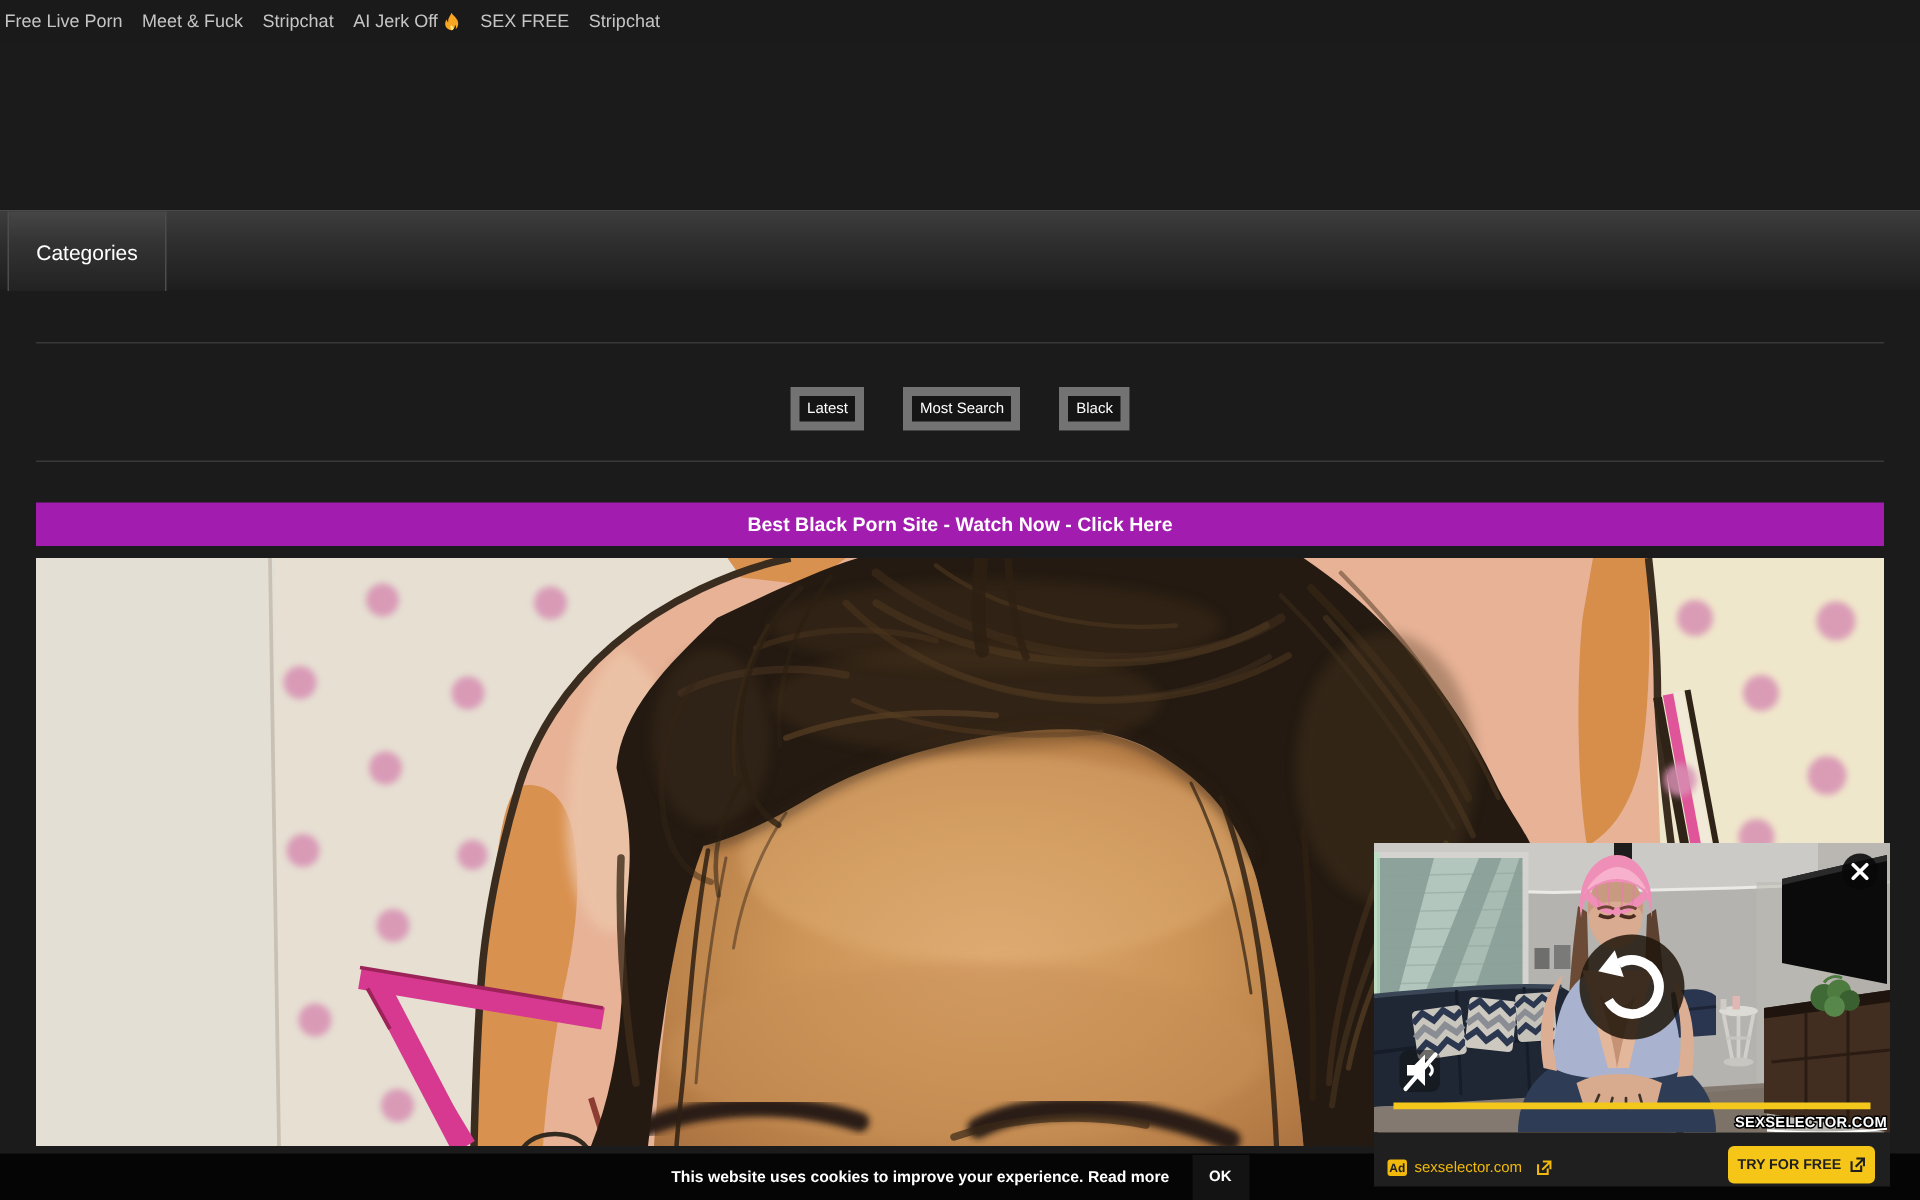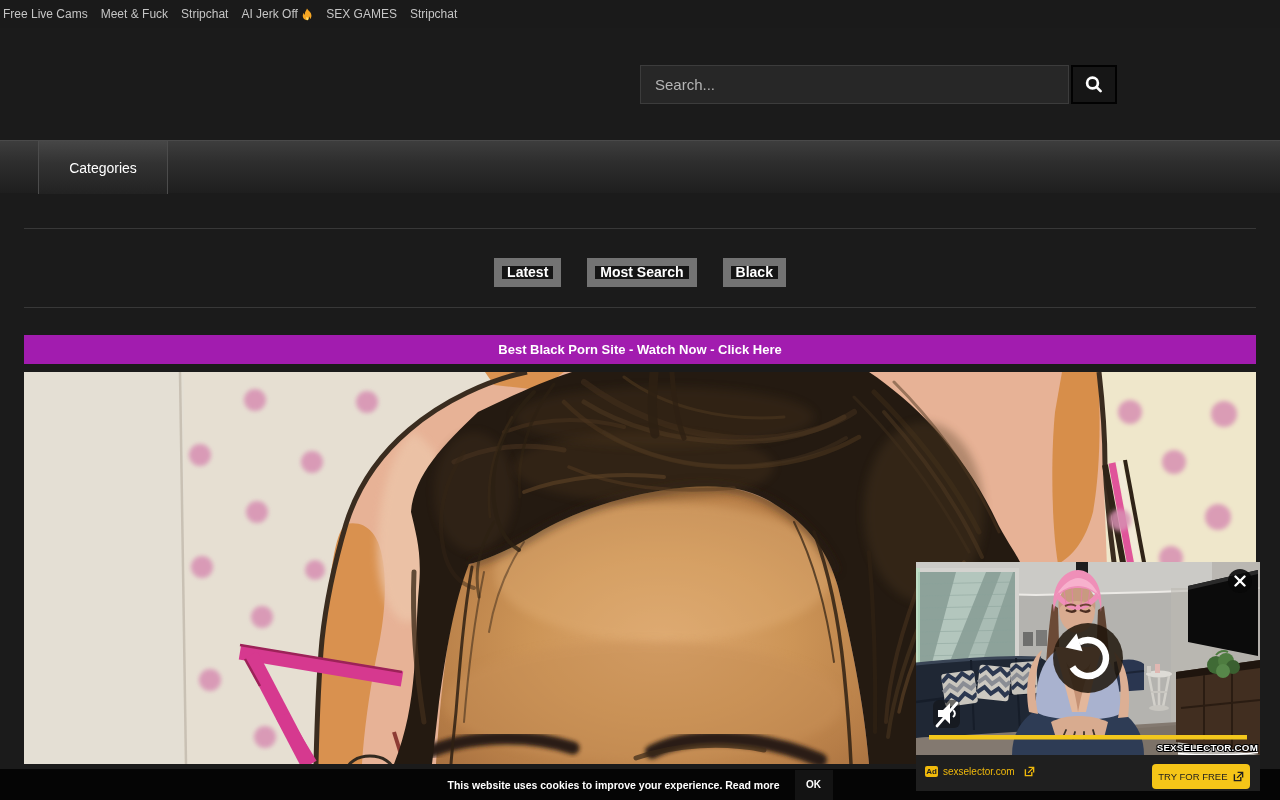--- a/index.html
+++ b/index.html
@@ -8,61 +8,52 @@
   body { background:#1b1b1b; font-family:"Liberation Sans", sans-serif; position:relative; }
   .topbar { height:28px; background:#1a1a1a; display:flex; align-items:center; padding-left:3px; }
   .topbar a { color:#c5c5c5; text-decoration:none; font-size:12px; margin-right:13px; display:flex; align-items:center; }
   .header { height:112px; position:relative; }
   .logo { position:absolute; left:22px; top:48px; }
   .search { position:absolute; left:640px; top:37px; display:flex; }
   .search input { width:429px; height:39px; background:#272727; border:1px solid #3c3c3c; color:#bbb; font-size:15px; padding-left:14px; font-family:"Liberation Sans", sans-serif; outline:none; }
   .search input::placeholder { color:#b5b5b5; }
   .sbtn { width:46px; height:39px; margin-left:2px; background:#161616; border:2px solid #020202; display:flex; align-items:center; justify-content:center; }
   .nav { height:53px; background:linear-gradient(#3d3d3d,#2e2e2e 40%,#1e1e1e); border-top:1px solid #4a4a4a; position:relative; }
-  .navcell { position:absolute; left:38px; top:0; width:130px; height:53px; border-left:1px solid #4c4c4c; border-right:1px solid #4c4c4c; background:linear-gradient(#464646,#333 40%,#222); color:#fff; font-size:14px; display:flex; align-items:center; justify-content:center; }
+  .navcell { position:absolute; left:5px; top:0; width:106px; height:53px; border-left:1px solid #4c4c4c; border-right:1px solid #4c4c4c; background:linear-gradient(#464646,#333 40%,#222); color:#fff; font-size:14px; display:flex; align-items:center; justify-content:center; }
   .hr { margin:0 24px; border-top:1px solid #383838; }
   .tabs { height:78px; padding-top:8px; display:flex; align-items:center; justify-content:center; }
-  .tab { height:29px; background:#151515; border:8px solid #737373; color:#fff; font-weight:bold; font-size:14px; display:flex; align-items:center; padding:0 5px; margin:0 13px; }
+  .tab { height:29px; background:#151515; border:6px solid #737373; color:#fff; font-weight:normal; font-size:10px; display:flex; align-items:center; padding:0 5px; margin:0 13px; }
   .banner { margin:27px 24px 0; height:29px; background:#a21caf; color:#fff; font-weight:bold; font-size:13px; display:flex; align-items:center; justify-content:center; }
   .photo { position:absolute; left:24px; top:372px; width:1232px; height:392px; overflow:hidden; }
   .photo svg { filter: blur(0.5px); }
   .vid { position:absolute; left:916px; top:562px; width:344px; height:229px; z-index:10; }
   .vscreen { position:relative; width:344px; height:193px; background:#111; overflow:hidden; }
   .closebtn { position:absolute; left:312px; top:7px; width:24px; height:24px; border-radius:50%; background:rgba(8,8,8,.88); z-index:12; display:flex; align-items:center; justify-content:center; }
   .adbar { width:344px; height:36px; background:#1f1f1f; position:relative; }
-  .adlink { position:absolute; left:9px; top:11px; display:flex; align-items:flex-start; }
+  .adlink { position:absolute; left:9px; top:11px; display:flex; align-items:flex-end; }
   .adbadge { width:13px; height:11px; background:#f0b90b; border-radius:2px; color:#1f1f1f; font-size:8px; font-weight:bold; display:flex; align-items:center; justify-content:center; margin-right:5px; }
   .adlink span { color:#f0b90b; font-size:10px; }
-  .tryfree { position:absolute; right:10px; top:9px; width:98px; height:25px; background:#f5c518; border-radius:4px; color:#1f1f1f; font-weight:normal; font-size:9.5px; display:flex; align-items:center; justify-content:center; }
+  .tryfree { position:absolute; right:10px; top:9px; width:98px; height:25px; background:#f5c518; border-radius:4px; color:#1f1f1f; font-weight:bold; font-size:9.5px; display:flex; align-items:center; justify-content:center; }
   .cookie { position:absolute; left:0; bottom:0; width:1280px; height:31px; background:#050505; display:flex; align-items:center; justify-content:center; color:#fff; font-size:10.5px; font-weight:bold; z-index:5;margin-top:24px; }
   .okbtn { width:38px; height:30px; background:#131313; margin-left:15px; font-size:10px; display:flex; align-items:center; justify-content:center; }
 </style>
 </head>
 <body>
   <div class="topbar">
-    <a>Free Live Cams</a>
+    <a>Free Live Porn</a>
     <a>Meet &amp; Fuck</a>
     <a>Stripchat</a>
     <a>AI Jerk Off&nbsp;<svg width="12" height="13" viewBox="0 0 13 14">
         <path d="M6.5 0.5 C7.5 2.5 9.8 3.6 10.8 6 C11.8 8.4 11.4 11 9.4 12.5 C10 11.2 9.8 10 9 9.2 C9.3 11 8 12.2 6.8 13.2 C5 13 3.4 12.3 2.5 10.8 C1.5 9 1.8 6.8 3.2 5.2 C3.1 6.2 3.4 7 4.2 7.4 C3.6 4.6 5.8 2.6 6.5 0.5 Z" fill="#f6a623"></path>
         <path d="M6.7 13.2 C5.6 12 5.3 10.7 6.3 9.4 C6.8 10.2 7.8 10.5 8.1 11.6 C8.3 12.3 7.6 13 6.7 13.2 Z" fill="#fde371"></path>
       </svg></a>
-    <a>SEX GAMES</a>
+    <a>SEX FREE</a>
     <a>Stripchat</a>
   </div>
   <div class="header">
-    <form class="search">
-      <input placeholder="Search..." style="">
-      <div class="sbtn">
-        <svg width="22" height="22" viewBox="0 0 22 22">
-          <circle cx="9.5" cy="9" r="5.4" fill="none" stroke="#fff" stroke-width="2.7"></circle>
-          <line x1="13.6" y1="13.1" x2="17.6" y2="17.1" stroke="#fff" stroke-width="2.7" stroke-linecap="round"></line>
-        </svg>
-      </div>
-    </form>
   </div>
   <div class="nav">
     <div class="navcell">Categories</div>
   </div>
   <div style="height:35px"></div>
   <div class="hr"></div>
   <div class="tabs">
     <div class="tab">Latest</div>
     <div class="tab">Most Search</div>
     <div class="tab">Black</div>

